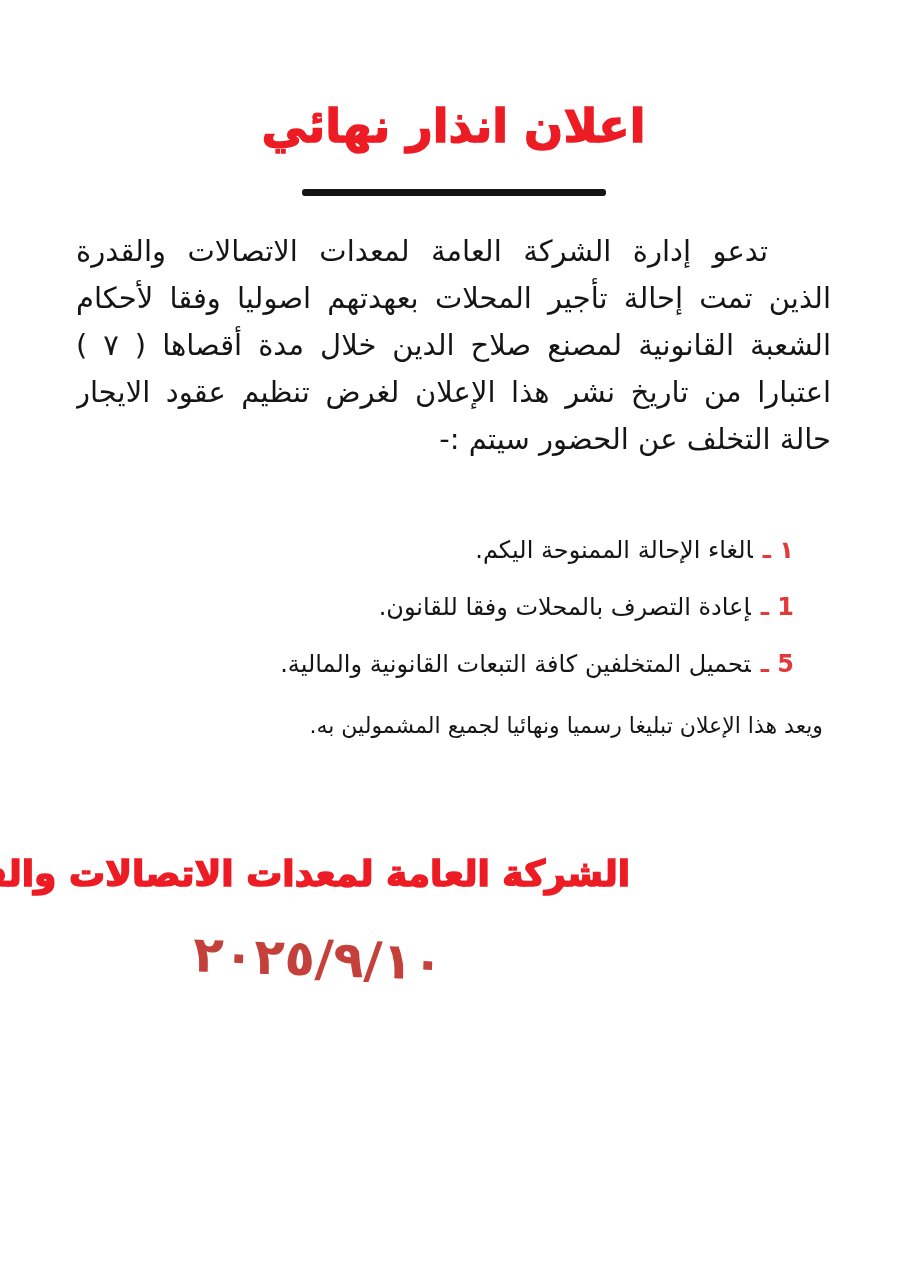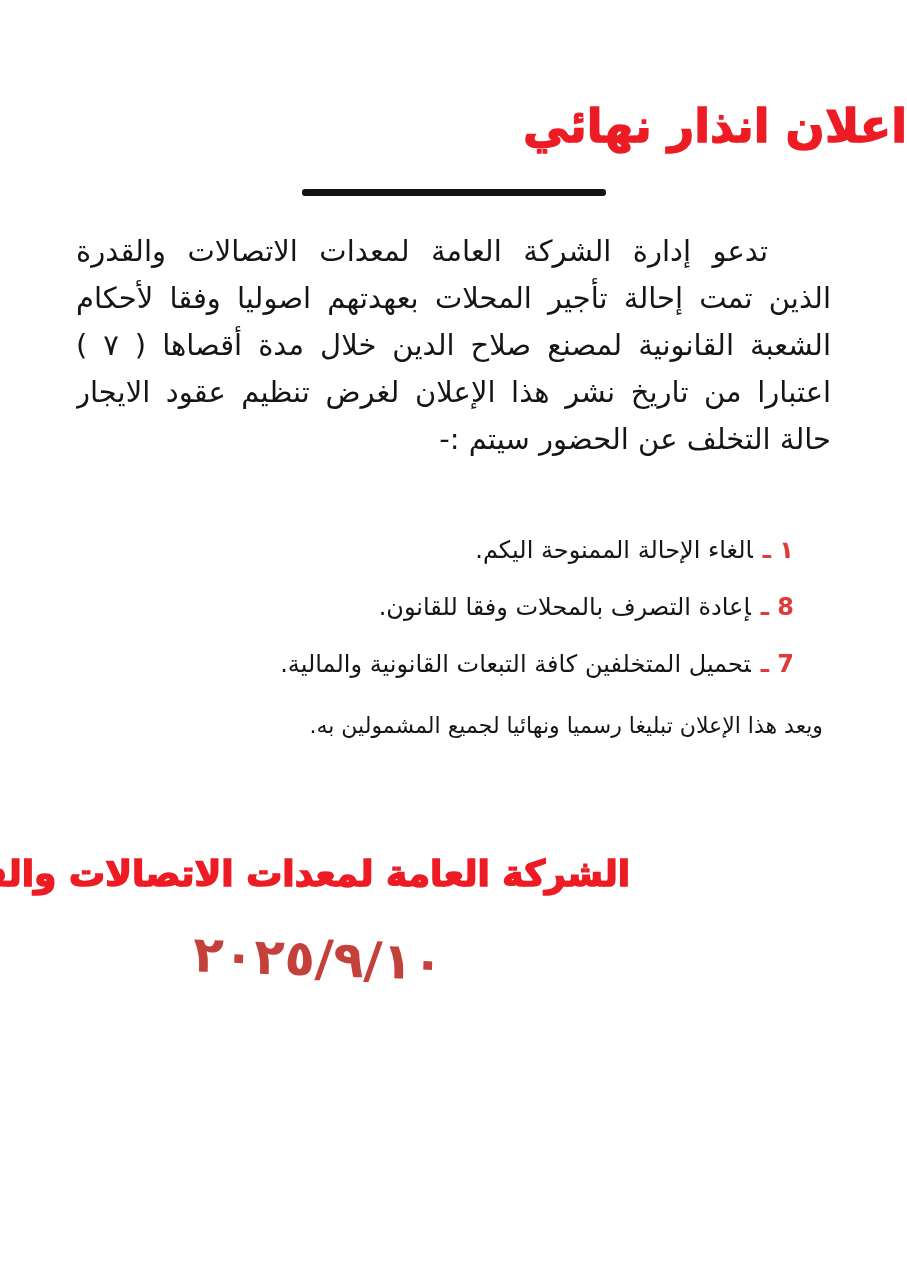--- a/index.html
+++ b/index.html
@@ -17,21 +17,21 @@
   .page{
     position:relative;
     width:907px;height:1280px;
     background:var(--paper);
     overflow:hidden;
     direction:rtl;
     color:var(--ink);
   }
   .notice-title{
     position:absolute;top:96px;left:0;right:0;
-    text-align:right;
+    text-align:center;
     font-size:46px;font-weight:bold;line-height:60px;
     color:var(--title-red);
     -webkit-text-stroke:1.4px var(--title-red);
     letter-spacing:0px;
     white-space:nowrap;
   }
   .title-rule{
     position:absolute;top:189px;left:302px;
     width:304px;height:7px;border-radius:3px;
     background:var(--rule);
@@ -97,24 +97,24 @@
     <div class="line">الشعبة القانونية لمصنع صلاح الدين خلال مدة أقصاها ( ٧ ) سبعة أيام</div>
     <div class="line">اعتبارا من تاريخ نشر هذا الإعلان لغرض تنظيم عقود الايجار وفي</div>
     <div class="line last">حالة التخلف عن الحضور سيتم :-</div>
   </div>
 
   <div class="warning-list">
     <div class="item">
       <span class="num">١ ـ</span><span>الغاء الإحالة الممنوحة اليكم.</span>
     </div>
     <div class="item">
-      <span class="num">8 ـ</span><span>إعادة التصرف بالمحلات وفقا للقانون.</span>
+      <span class="num">1 ـ</span><span>إعادة التصرف بالمحلات وفقا للقانون.</span>
     </div>
     <div class="item">
-      <span class="num">7 ـ</span><span>تحميل المتخلفين كافة التبعات القانونية والمالية.</span>
+      <span class="num">5 ـ</span><span>تحميل المتخلفين كافة التبعات القانونية والمالية.</span>
     </div>
   </div>
 
   <div class="closing">ويعد هذا الإعلان تبليغا رسميا ونهائيا لجميع المشمولين به.</div>
 
   <div class="company-signature">الشركة العامة لمعدات الاتصالات والقدرة</div>
 
   <div class="notice-date">٢٠٢٥/٩/١٠</div>
 
 </div>

